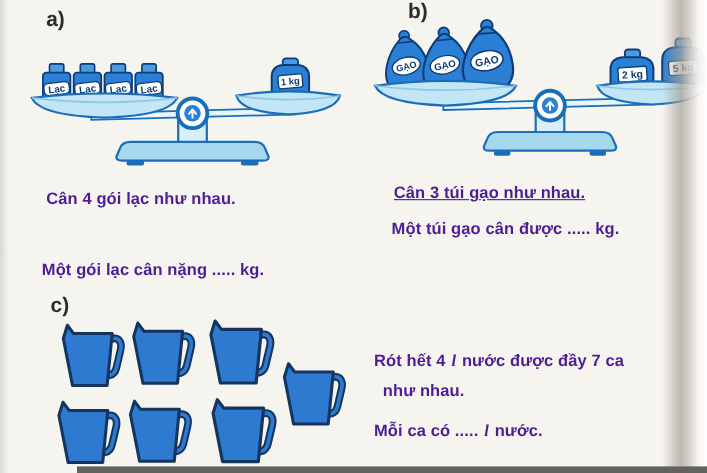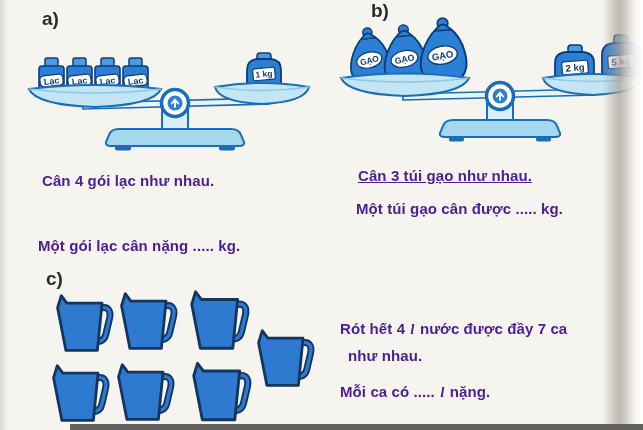--- a/index.html
+++ b/index.html
@@ -230,20 +230,20 @@
     </svg>
   <svg style="left:188px; top:361px;" width="65" height="62" viewBox="0 0 68 64">
       <use href="#pitcher"></use>
     </svg>
 
   <div class="caption" style="left:340px; top:320px;">
     <span>Rót hết 4 </span><span class="liter">l</span><span> nước được đầy 7 ca</span>
   </div>
   <div class="caption" style="left:348px; top:347px;">như nhau.</div>
   <div class="caption" style="left:340px; top:383px;">
-    <span>Mỗi ca có ..... </span><span class="liter">l</span><span> nặng.</span>
+    <span>Mỗi ca có ..... </span><span class="liter">l</span><span> nước.</span>
   </div>
 
   <div class="edge-left"></div>
   <div class="scan-band-right"></div>
   <div class="scan-strip-bottom"></div>
 
 </div>
 
 </body></html>

